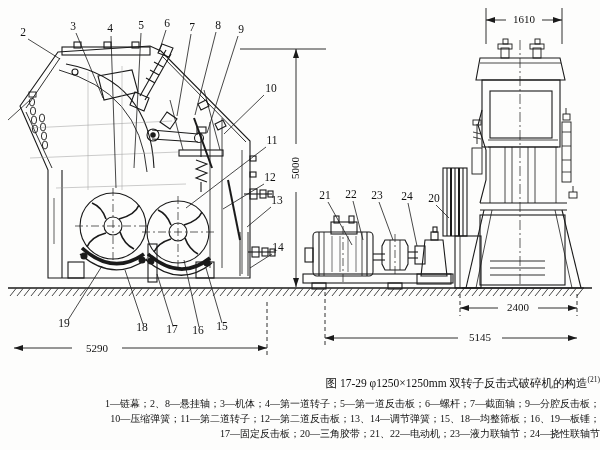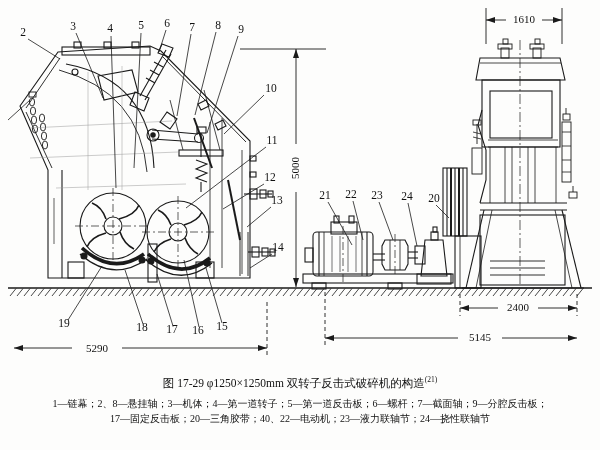--- a/index.html
+++ b/index.html
@@ -2,21 +2,21 @@
 <html><head>
 <meta charset="utf-8">
 <style>
   html,body{margin:0;padding:0;background:#e8e8e8;}
   .page{position:relative;width:600px;height:450px;background:#fdfdfc;overflow:hidden;
         font-family:"Liberation Serif", serif;color:#111;}
   svg{position:absolute;left:0;top:0;}
   svg text{font-family:"Liberation Serif", serif;fill:#111;}
   .callout{font-size:11.5px;}
   .dimtxt{font-size:11px;}
-  .caption{position:absolute;left:0;top:373px;width:600px;text-align:center;}
+  .caption{position:absolute;left:0;top:373px;width:600px;text-align:right;}
   .fig-title{font-size:11.5px;margin:2px 0 5px 0;}
   .fig-title sup{font-size:7.5px;}
   .legend-line{font-size:10px;line-height:15px;white-space:nowrap;}
 </style>
 </head>
 <body>
 
 <div class="page">
 <svg width="600" height="372" viewBox="0 0 600 372">
 
@@ -436,15 +436,16 @@
     <text class="callout" x="351" y="198" text-anchor="middle">22</text>
     <text class="callout" x="377" y="199" text-anchor="middle">23</text>
     <text class="callout" x="407" y="200" text-anchor="middle">24</text>
     <text class="callout" x="434" y="202" text-anchor="middle">20</text>
   </g>
 </svg>
 
 <div class="caption">
   <div class="fig-title"><span>图 17-29  φ1250×1250mm 双转子反击式破碎机的构造</span><sup>(21)</sup></div>
   <div class="legend-line">1—链幕；2、8—悬挂轴；3—机体；4—第一道转子；5—第一道反击板；6—螺杆；7—截面轴；9—分腔反击板；</div>
-  <div class="legend-line">17—固定反击板；20—三角胶带；40、22—电动机；23—液力联轴节；24—挠性联轴节</div>
+  <div class="legend-line">10—压缩弹簧；11—第二道转子；12—第二道反击板；13、14—调节弹簧；15、18—均整筛板；16、19—板锤；</div>
+  <div class="legend-line">17—固定反击板；20—三角胶带；21、22—电动机；23—液力联轴节；24—挠性联轴节</div>
 </div>
 </div>
 
 </body></html>

